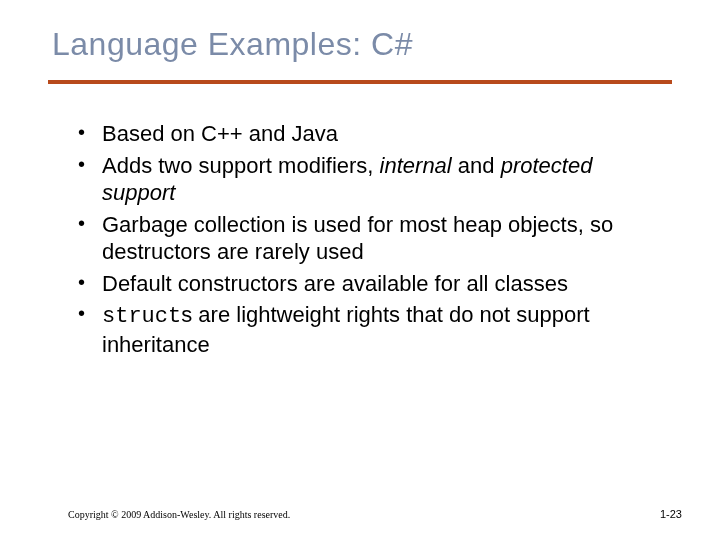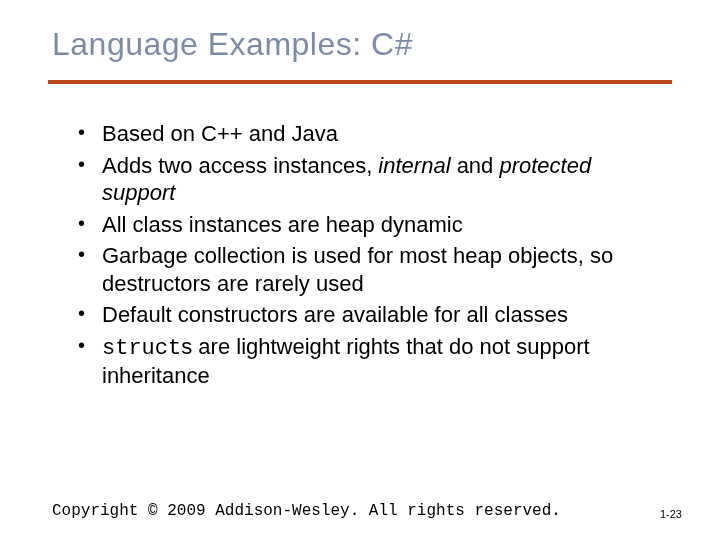--- a/index.html
+++ b/index.html
@@ -57,23 +57,23 @@
     position: absolute;
     left: 4px;
     top: 0;
     font-size: 20px;
   }
   .em { font-style: italic; text-align: center; }
   .code { font-family: "Courier New", Courier, monospace; }
   .footer-left {
     position: absolute;
     bottom: 20px;
-    left: 52px;
-    font-size: 16px;
-    font-family: Liberation Mono, monospace;
+    left: 68px;
+    font-size: 10px;
+    font-family: Liberation Serif, serif;
     color: #000;
   }
   .footer-right {
     position: absolute;
     bottom: 20px;
     right: 30px;
     font-size: 11px;
     font-family: Arial, sans-serif;
     color: #000;
   }
@@ -85,24 +85,21 @@
 
   <div class="title">Language Examples: C#</div>
   <div class="rule"></div>
 
   <div class="body">
     <ul class="bullets">
       <li>
         <span>Based on C++ and Java</span>
       </li>
       <li>
-        <span>Adds two access instances, </span><span class="em">internal</span><span> and </span><span class="em">protected support</span>
-      </li>
-      <li>
-        <span>All class instances are heap dynamic</span>
+        <span>Adds two support modifiers, </span><span class="em">internal</span><span> and </span><span class="em">protected support</span>
       </li>
       <li>
         <span>Garbage collection is used for most heap objects, so destructors are rarely used</span>
       </li>
       <li>
         <span>Default constructors are available for all classes</span>
       </li>
       <li>
         <span class="code">struct</span><span>s are lightweight rights that do not support inheritance</span>
       </li>

